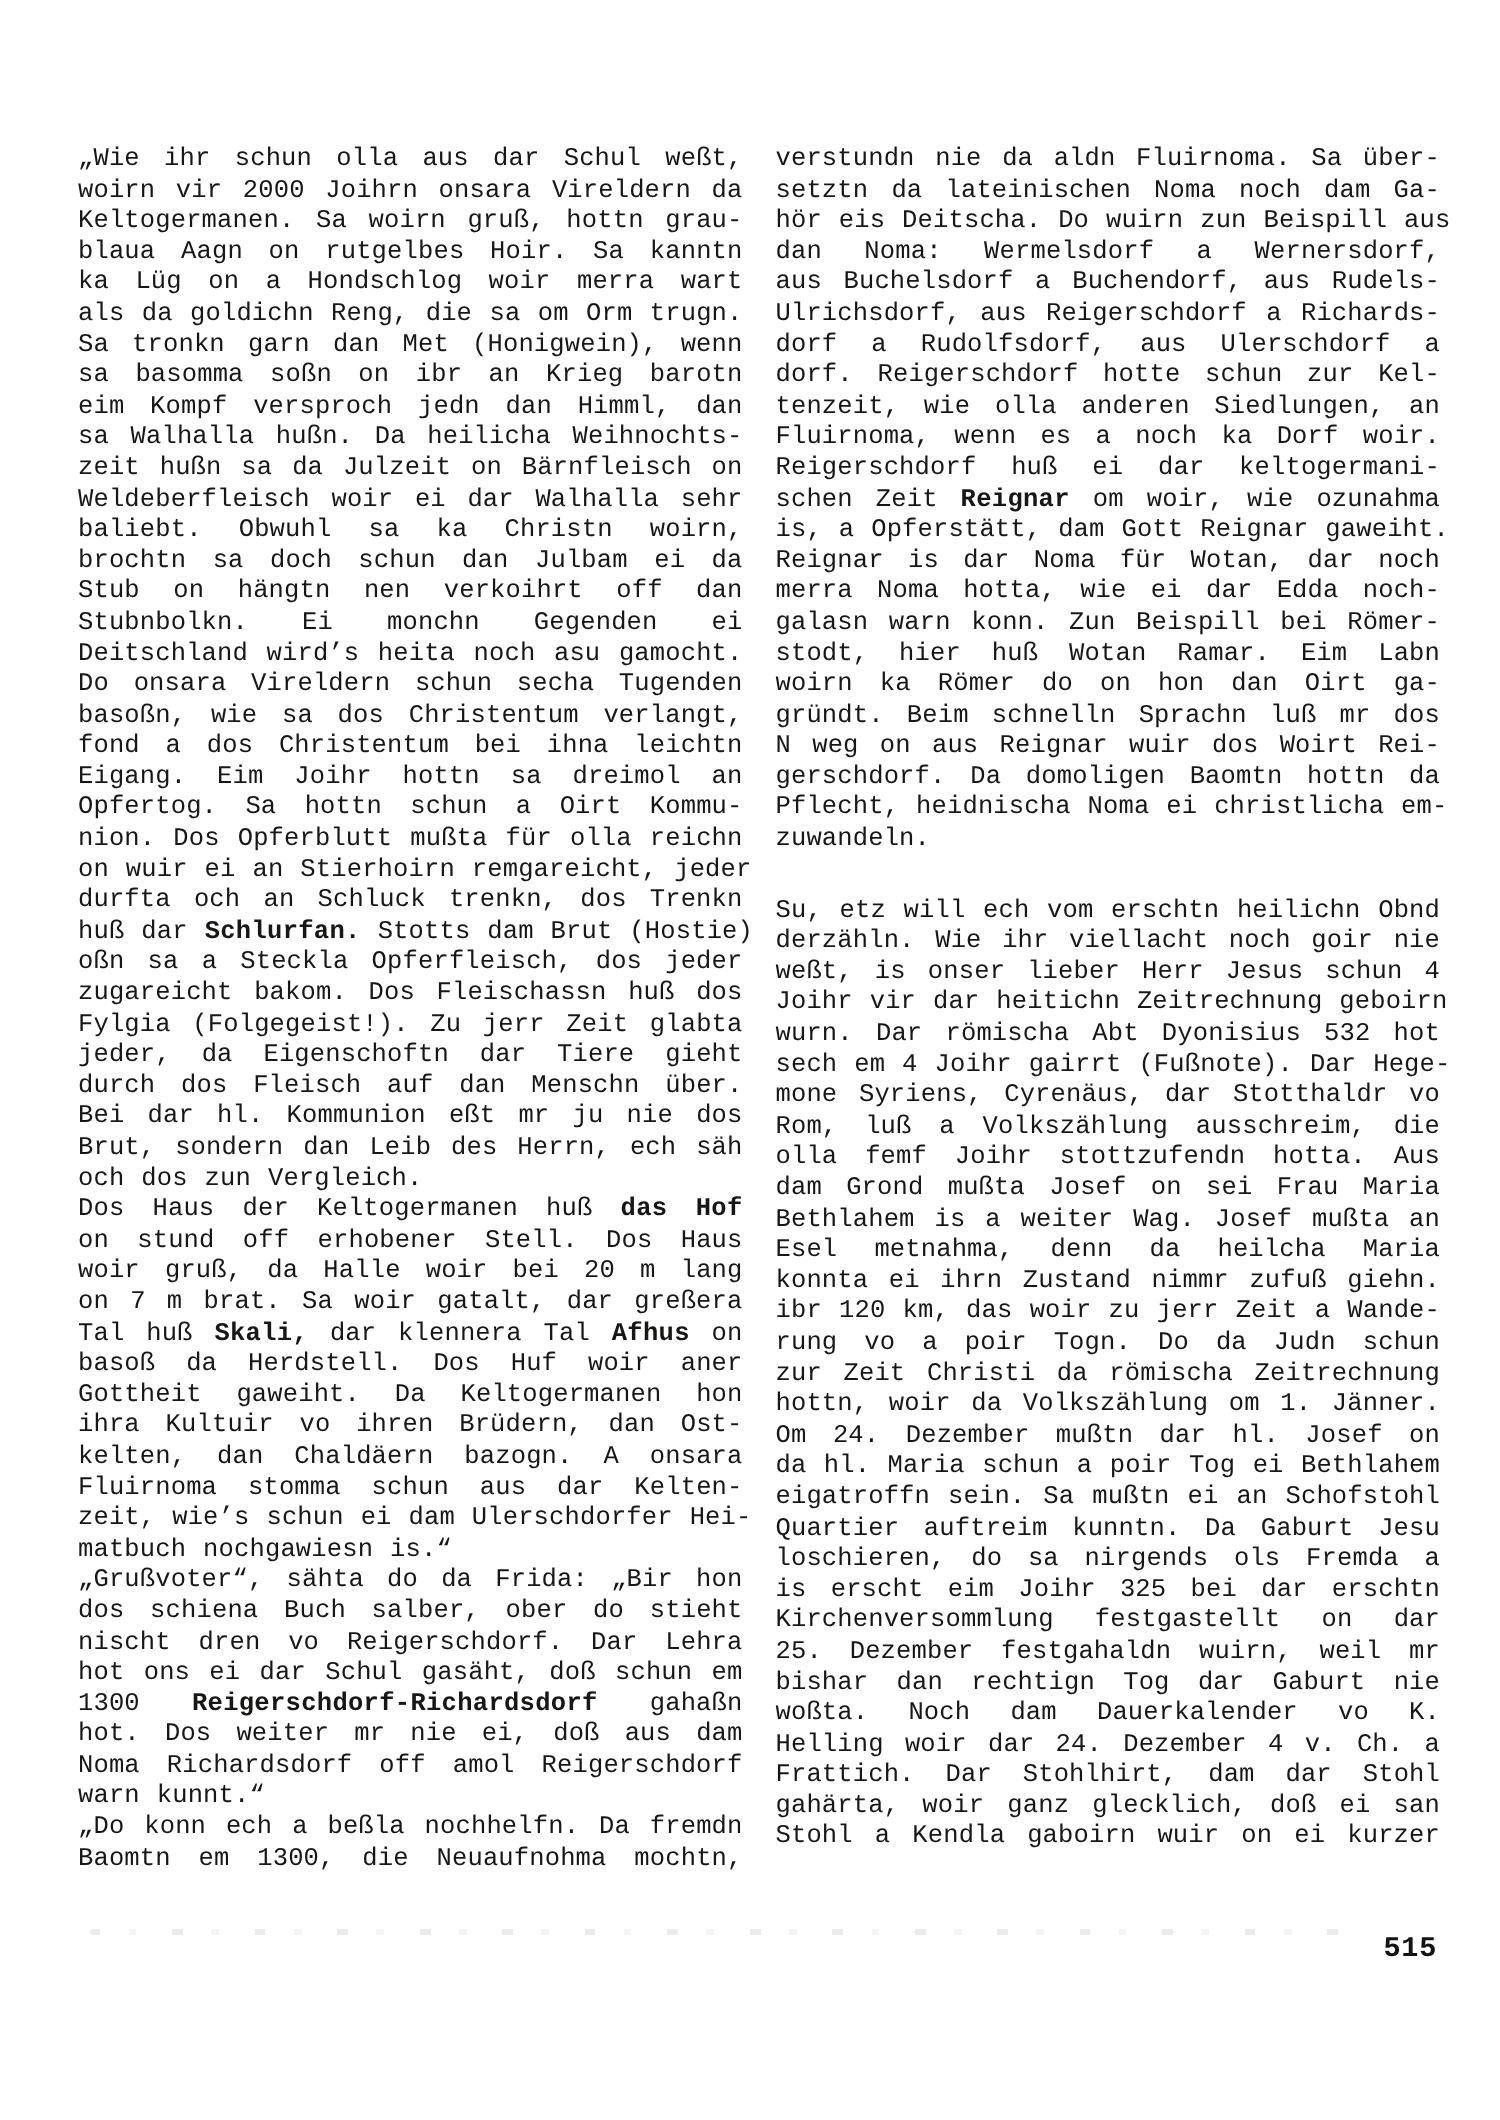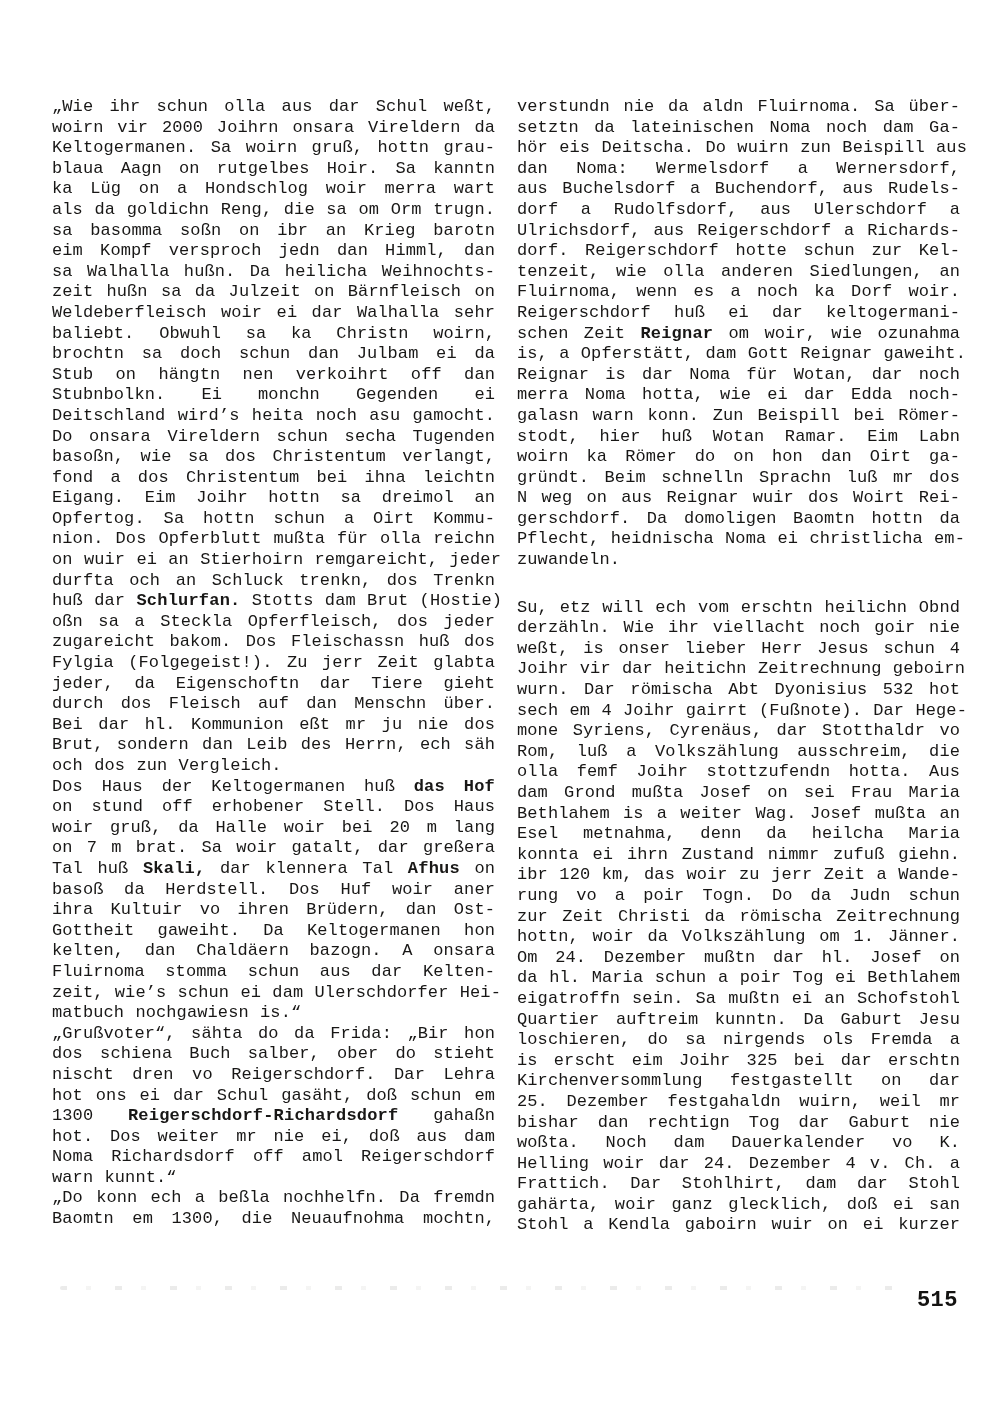--- a/index.html
+++ b/index.html
@@ -64,39 +64,40 @@
       rgba(120, 120, 110, 0.14) 26px, rgba(120, 120, 110, 0.14) 31px,
       transparent 31px, transparent 55px
     );
     opacity: 0.55;
     border-radius: 2px;
   }
   .page-number {
     position: absolute;
     right: 42px;
     top: 1288px;
-    font-size: 22px;
+    font-size: 19px;
     font-weight: bold;
     letter-spacing: 0.5px;
     color: #141311;
   }
 </style>
 </head>
 <body>
 
 <div class="page">
   <div class="columns">
       <div class="column">
         <div class="paragraph">
           <div class="line">„Wie ihr schun olla aus dar Schul weßt,</div>
           <div class="line">woirn vir 2000 Joihrn onsara Vireldern da</div>
           <div class="line">Keltogermanen. Sa woirn gruß, hottn grau-</div>
           <div class="line">blaua Aagn on rutgelbes Hoir. Sa kanntn</div>
           <div class="line">ka Lüg on a Hondschlog woir merra wart</div>
           <div class="line">als da goldichn Reng, die sa om Orm trugn.</div>
+          <div class="line">Sa tronkn garn dan Met (Honigwein), wenn</div>
           <div class="line">sa basomma soßn on ibr an Krieg barotn</div>
           <div class="line">eim Kompf versproch jedn dan Himml, dan</div>
           <div class="line">sa Walhalla hußn. Da heilicha Weihnochts-</div>
           <div class="line">zeit hußn sa da Julzeit on Bärnfleisch on</div>
           <div class="line">Weldeberfleisch woir ei dar Walhalla sehr</div>
           <div class="line">baliebt. Obwuhl sa ka Christn woirn,</div>
           <div class="line">brochtn sa doch schun dan Julbam ei da</div>
           <div class="line">Stub on hängtn nen verkoihrt off dan</div>
           <div class="line">Stubnbolkn. Ei monchn Gegenden ei</div>
           <div class="line">Deitschland wird’s heita noch asu gamocht.</div>
@@ -118,22 +119,22 @@
           <div class="line">Brut, sondern dan Leib des Herrn, ech säh</div>
           <div class="line last">och dos zun Vergleich.</div>
         </div>
         <div class="paragraph">
           <div class="line">Dos Haus der Keltogermanen huß <b>das Hof</b></div>
           <div class="line">on stund off erhobener Stell. Dos Haus</div>
           <div class="line">woir gruß, da Halle woir bei 20 m lang</div>
           <div class="line">on 7 m brat. Sa woir gatalt, dar greßera</div>
           <div class="line">Tal huß <b>Skali,</b> dar klennera Tal <b>Afhus</b> on</div>
           <div class="line">basoß da Herdstell. Dos Huf woir aner</div>
+          <div class="line">Gottheit gaweiht. Da Keltogermanen hon</div>
           <div class="line">ihra Kultuir vo ihren Brüdern, dan Ost-</div>
-          <div class="line">Gottheit gaweiht. Da Keltogermanen hon</div>
           <div class="line">kelten, dan Chaldäern bazogn. A onsara</div>
           <div class="line">Fluirnoma stomma schun aus dar Kelten-</div>
           <div class="line">zeit, wie’s schun ei dam Ulerschdorfer Hei-</div>
           <div class="line last">matbuch nochgawiesn is.“</div>
         </div>
         <div class="paragraph">
           <div class="line">„Grußvoter“, sähta do da Frida: „Bir hon</div>
           <div class="line">dos schiena Buch salber, ober do stieht</div>
           <div class="line">nischt dren vo Reigerschdorf. Dar Lehra</div>
           <div class="line">hot ons ei dar Schul gasäht, doß schun em</div>
@@ -147,22 +148,22 @@
           <div class="line">Baomtn em 1300, die Neuaufnohma mochtn,</div>
         </div>
       </div>
       <div class="column">
         <div class="paragraph">
           <div class="line">verstundn nie da aldn Fluirnoma. Sa über-</div>
           <div class="line">setztn da lateinischen Noma noch dam Ga-</div>
           <div class="line">hör eis Deitscha. Do wuirn zun Beispill aus</div>
           <div class="line">dan Noma: Wermelsdorf a Wernersdorf,</div>
           <div class="line">aus Buchelsdorf a Buchendorf, aus Rudels-</div>
+          <div class="line">Ulrichsdorf, aus Reigerschdorf a Richards-</div>
           <div class="line">dorf a Rudolfsdorf, aus Ulerschdorf a</div>
-          <div class="line">Ulrichsdorf, aus Reigerschdorf a Richards-</div>
           <div class="line">dorf. Reigerschdorf hotte schun zur Kel-</div>
           <div class="line">tenzeit, wie olla anderen Siedlungen, an</div>
           <div class="line">Fluirnoma, wenn es a noch ka Dorf woir.</div>
         </div>
         <div class="paragraph">
           <div class="line">Reigerschdorf huß ei dar keltogermani-</div>
           <div class="line">schen Zeit <b>Reignar</b> om woir, wie ozunahma</div>
           <div class="line">is, a Opferstätt, dam Gott Reignar gaweiht.</div>
           <div class="line">Reignar is dar Noma für Wotan, dar noch</div>
           <div class="line">merra Noma hotta, wie ei dar Edda noch-</div>

